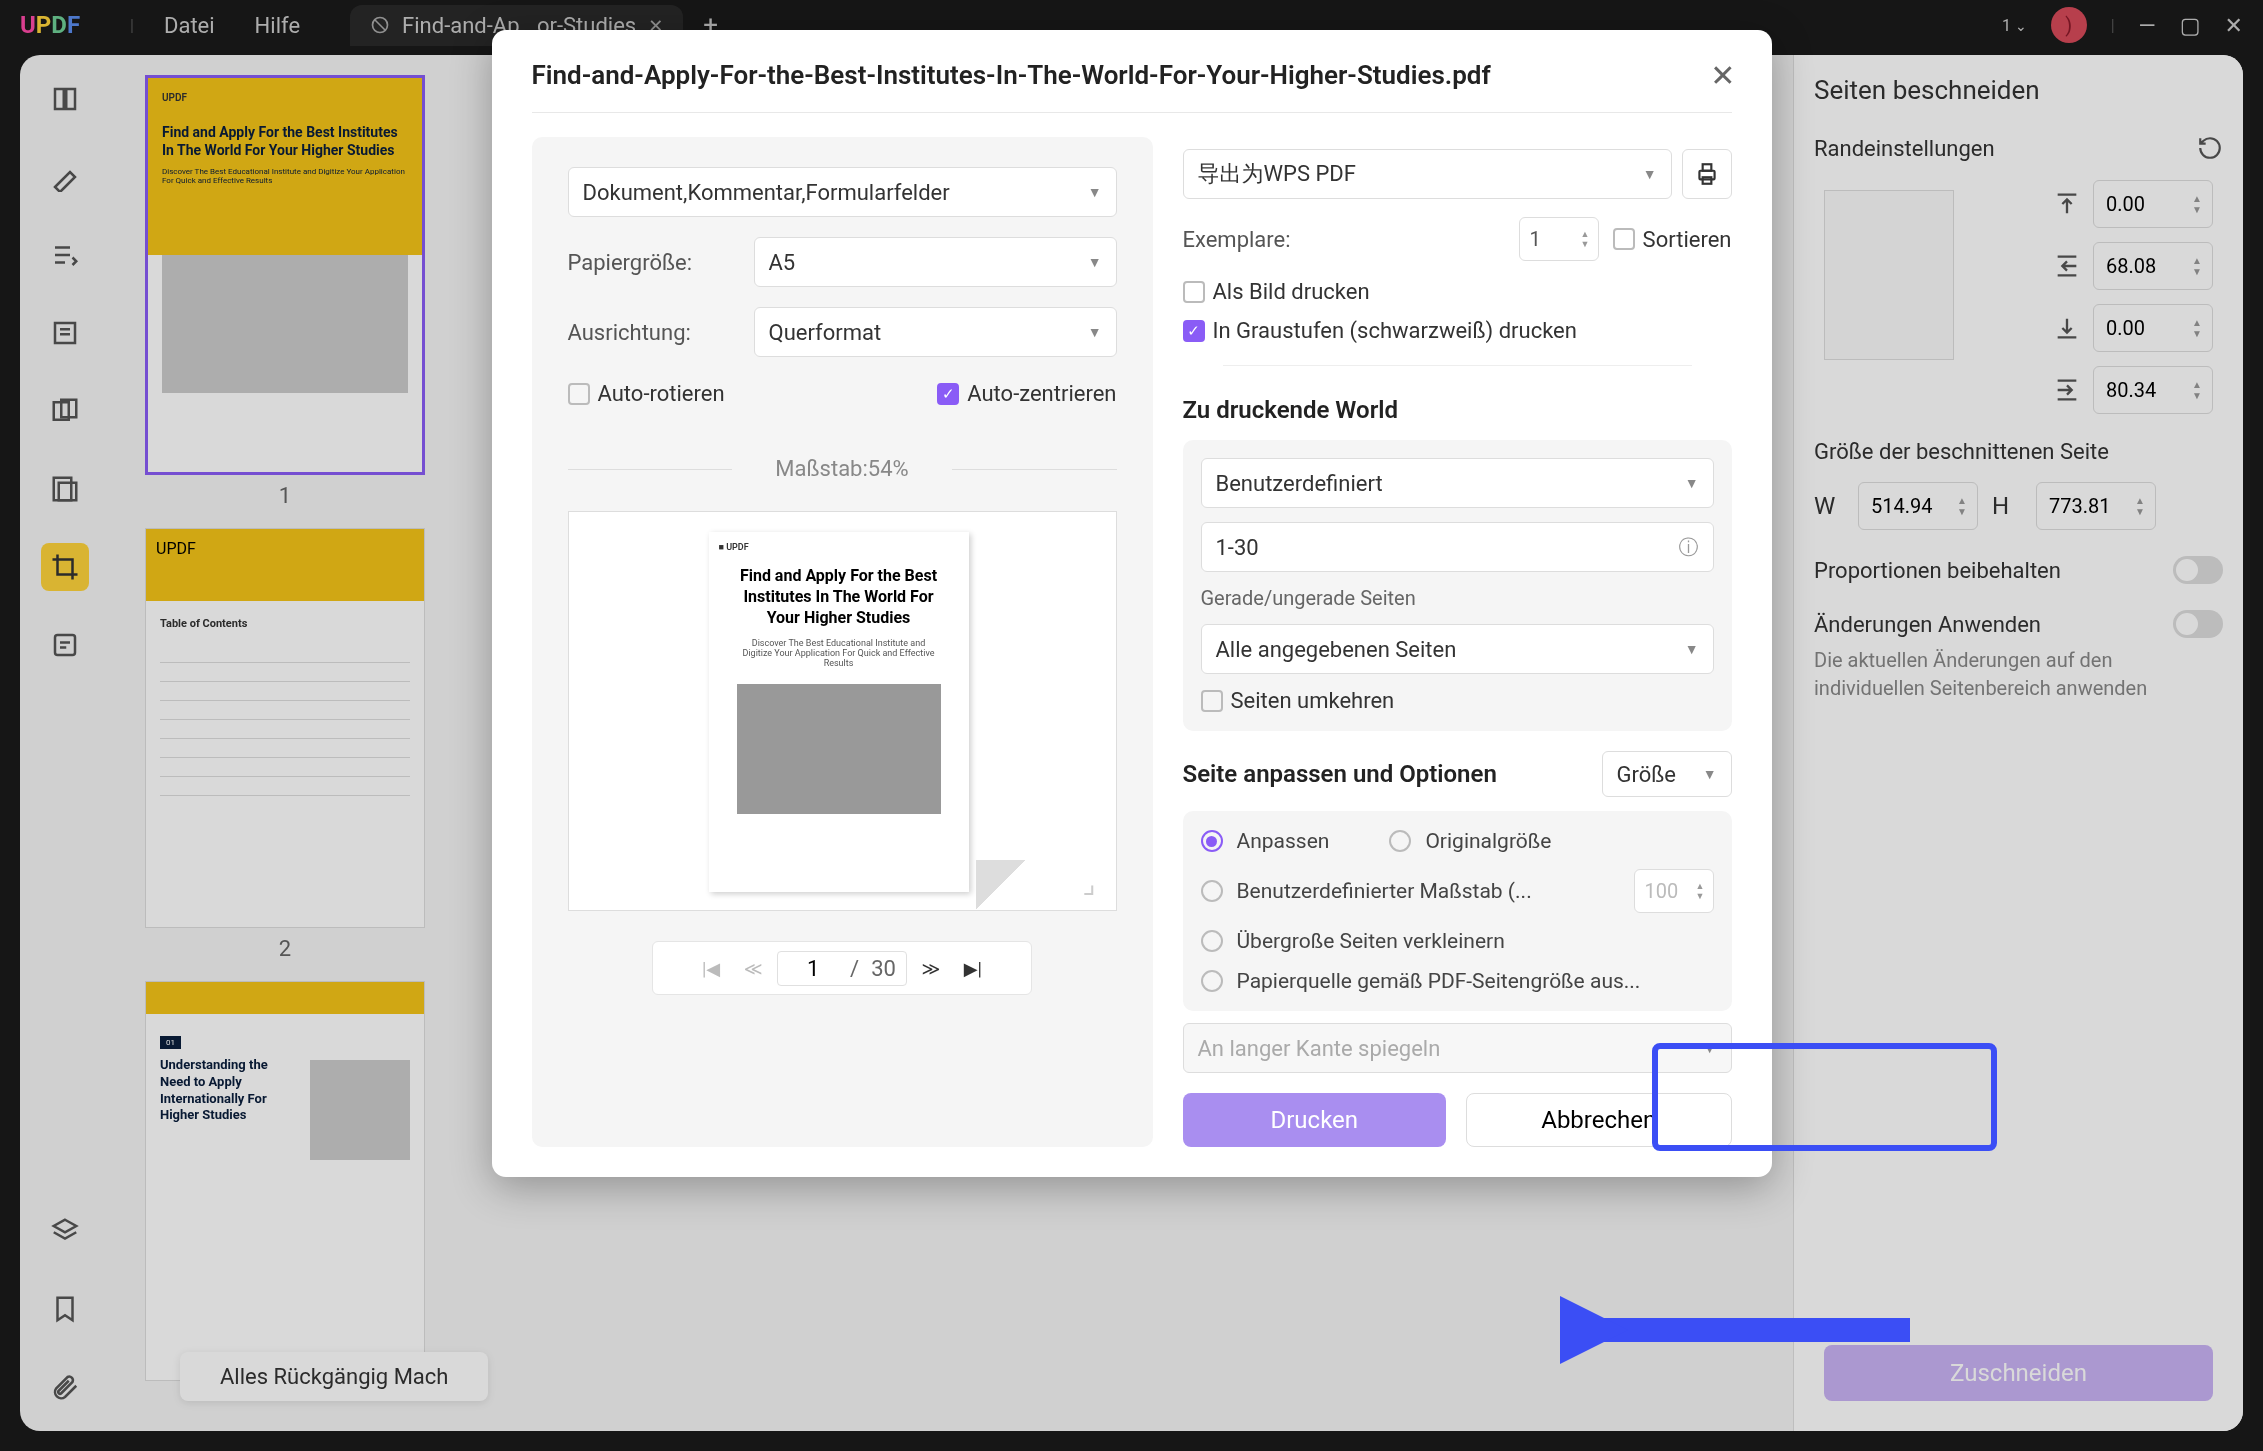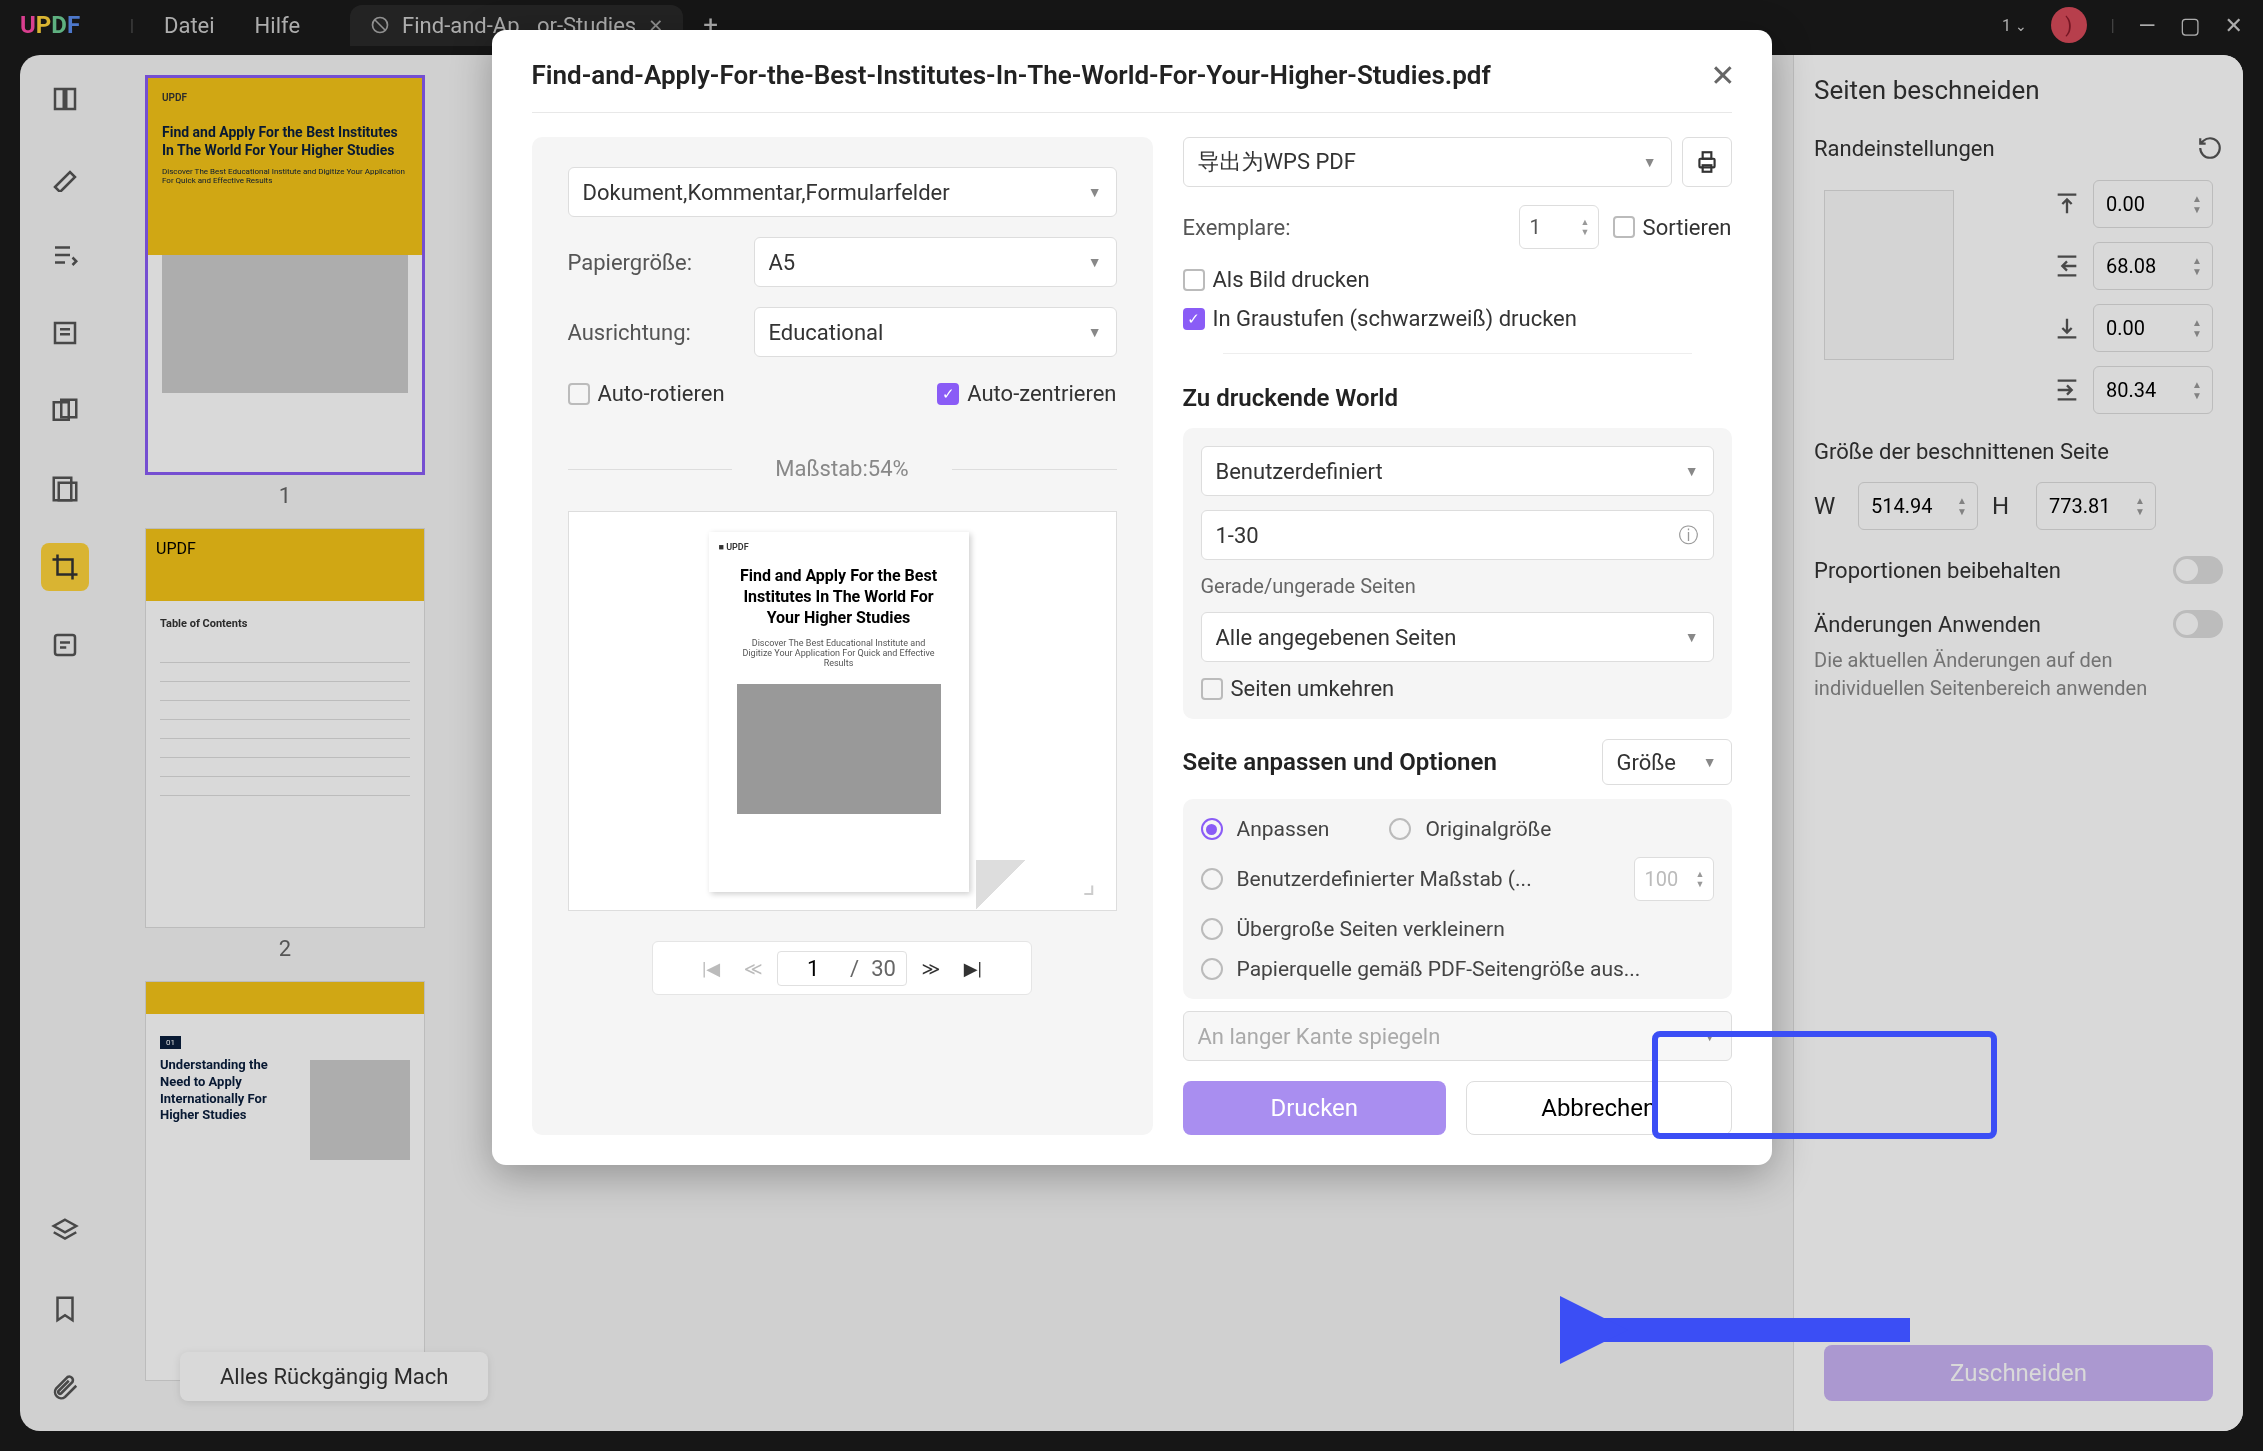--- a/index.html
+++ b/index.html
@@ -74,21 +74,21 @@
 .crop-btn { width:100%; height:56px; background:#c9b3f5; border:none; border-radius:8px; color:#fff; font-size:24px; margin-top:30px; position:absolute; bottom:30px; left:30px; right:30px; width:calc(100% - 60px);}
 
 
 .modal-backdrop { position: absolute; inset: 0; background: rgba(0,0,0,0.15); display: flex; align-items: flex-start; justify-content: center; padding-top: 30px; }
 .modal { width: 1280px; background: #fff; border-radius: 14px; padding: 30px 40px; box-shadow: 0 10px 40px rgba(0,0,0,0.3); position:relative;}
 .modal-title { font-size: 26px; font-weight: 600; color: #222; margin-bottom: 22px; }
 .modal-close { position: absolute; top: 28px; right: 36px; font-size: 30px; color: #666; cursor: pointer; }
 .modal-hr { border: none; border-top: 1px solid #e8e8e8; margin-bottom: 24px; }
 .modal-body { display: flex; gap: 30px; }
 .modal-left { flex: 1; background: #f5f5f5; border-radius: 10px; padding: 30px 36px; }
-.modal-right { flex: 1; display: flex; flex-direction: column; }
+.modal-right { flex: 1; display: flex; flex-direction: column; margin-top: 12px; }
 
 .dropdown { width: 100%; height: 50px; background: #fff; border: 1px solid #ddd; border-radius: 6px; padding: 0 14px; font-size: 22px; color: #333; display: flex; align-items: center; justify-content: space-between; cursor: pointer; }
 .dropdown .arrow { color: #888; font-size: 14px; }
 .form-row { display: flex; align-items: center; gap: 16px; margin-top: 20px; }
 .form-label { font-size: 22px; color: #555; width: 170px; }
 .form-row .dropdown { flex: 1; }
 .check-row { display: flex; align-items: center; gap: 8px; font-size: 22px; color: #333; }
 .checkbox { width: 22px; height: 22px; border: 2px solid #bbb; border-radius: 4px; display: inline-flex; align-items: center; justify-content: center; }
 .checkbox.checked { background: #8a5cf6; border-color: #8a5cf6; color: #fff; font-size: 15px; }
 .checks-row { display: flex; justify-content: space-between; margin-top: 24px; }
@@ -379,21 +379,21 @@
         <div class="form-row">
           <span class="form-label">Papiergröße:</span>
           <div class="dropdown">
               <span>A5</span>
               <span class="arrow">▼</span>
             </div>
         </div>
         <div class="form-row">
           <span class="form-label">Ausrichtung:</span>
           <div class="dropdown">
-              <span>Educational</span>
+              <span>Querformat</span>
               <span class="arrow">▼</span>
             </div>
         </div>
         <div class="checks-row">
           <label class="check-row">
               <span class="checkbox"></span>
               <span>Auto-rotieren</span>
             </label>
           <label class="check-row">
               <span class="checkbox checked">✓</span>

